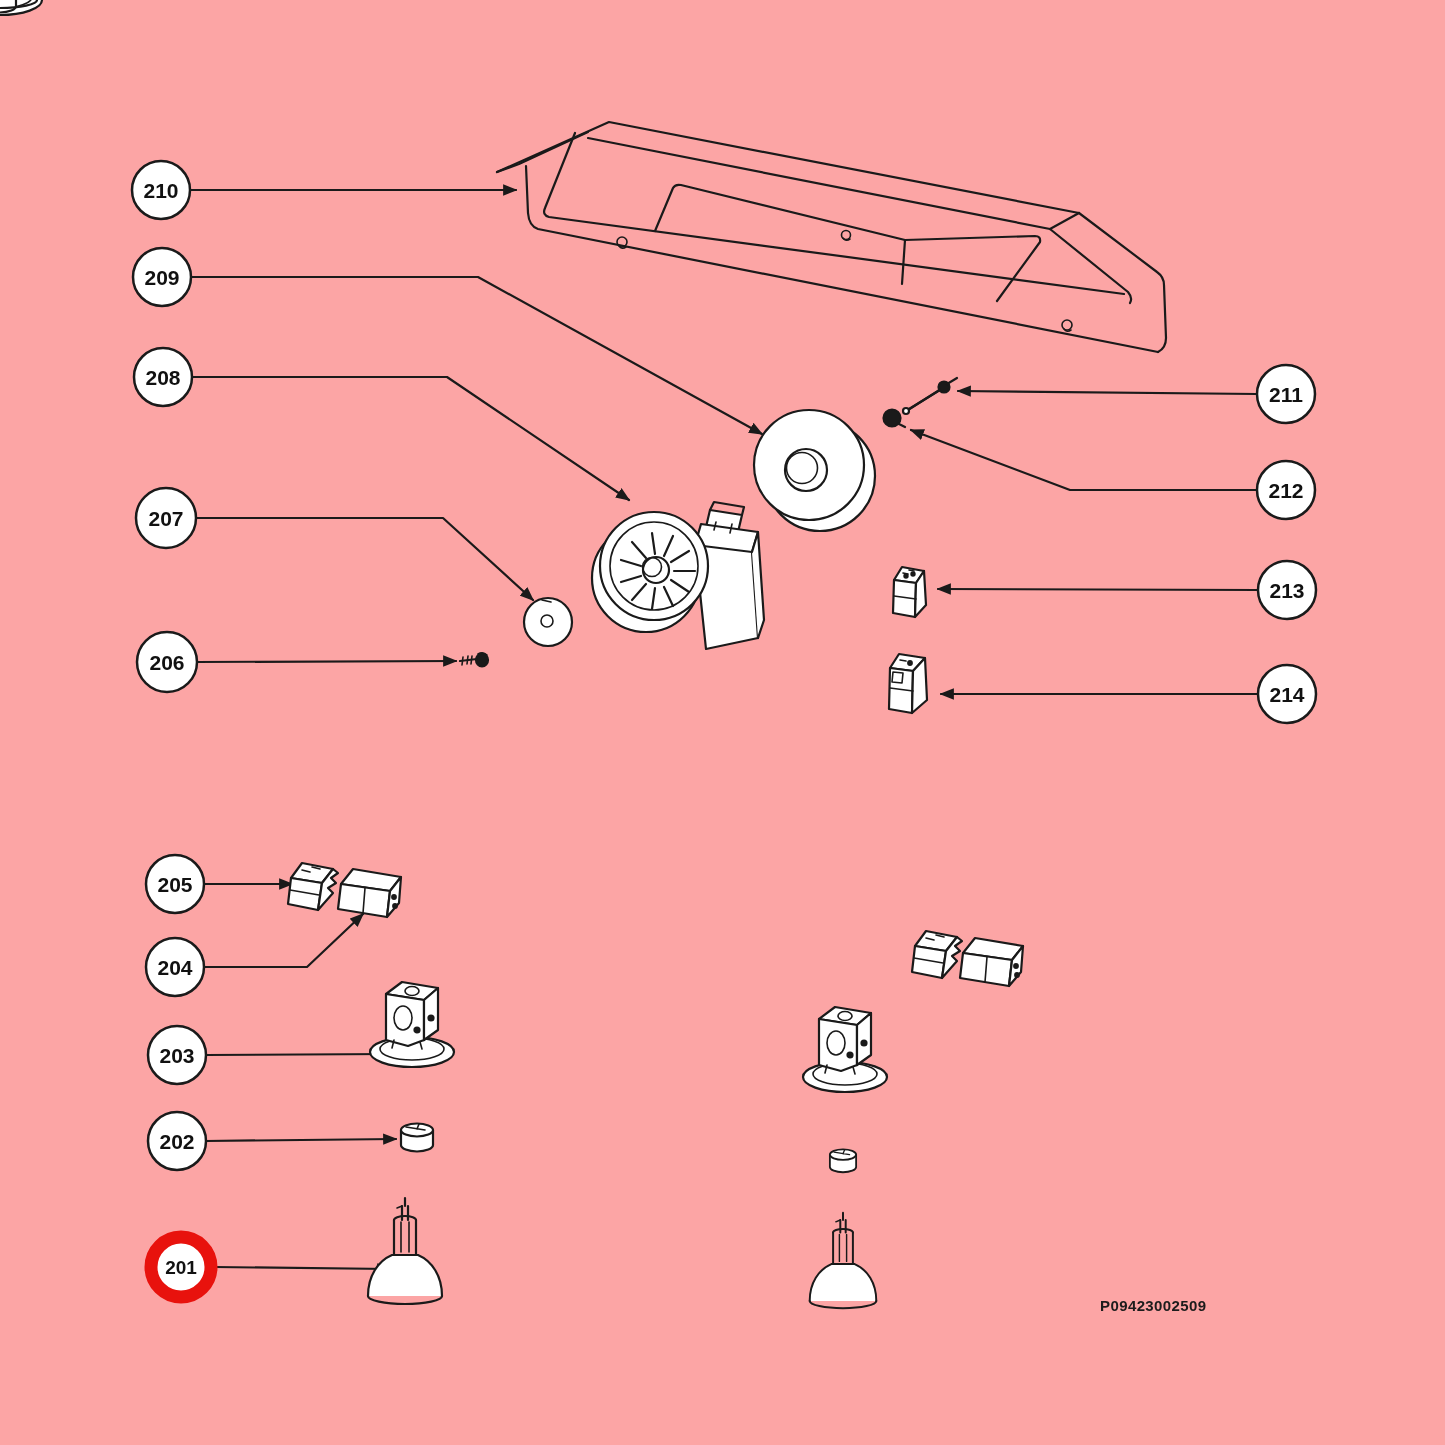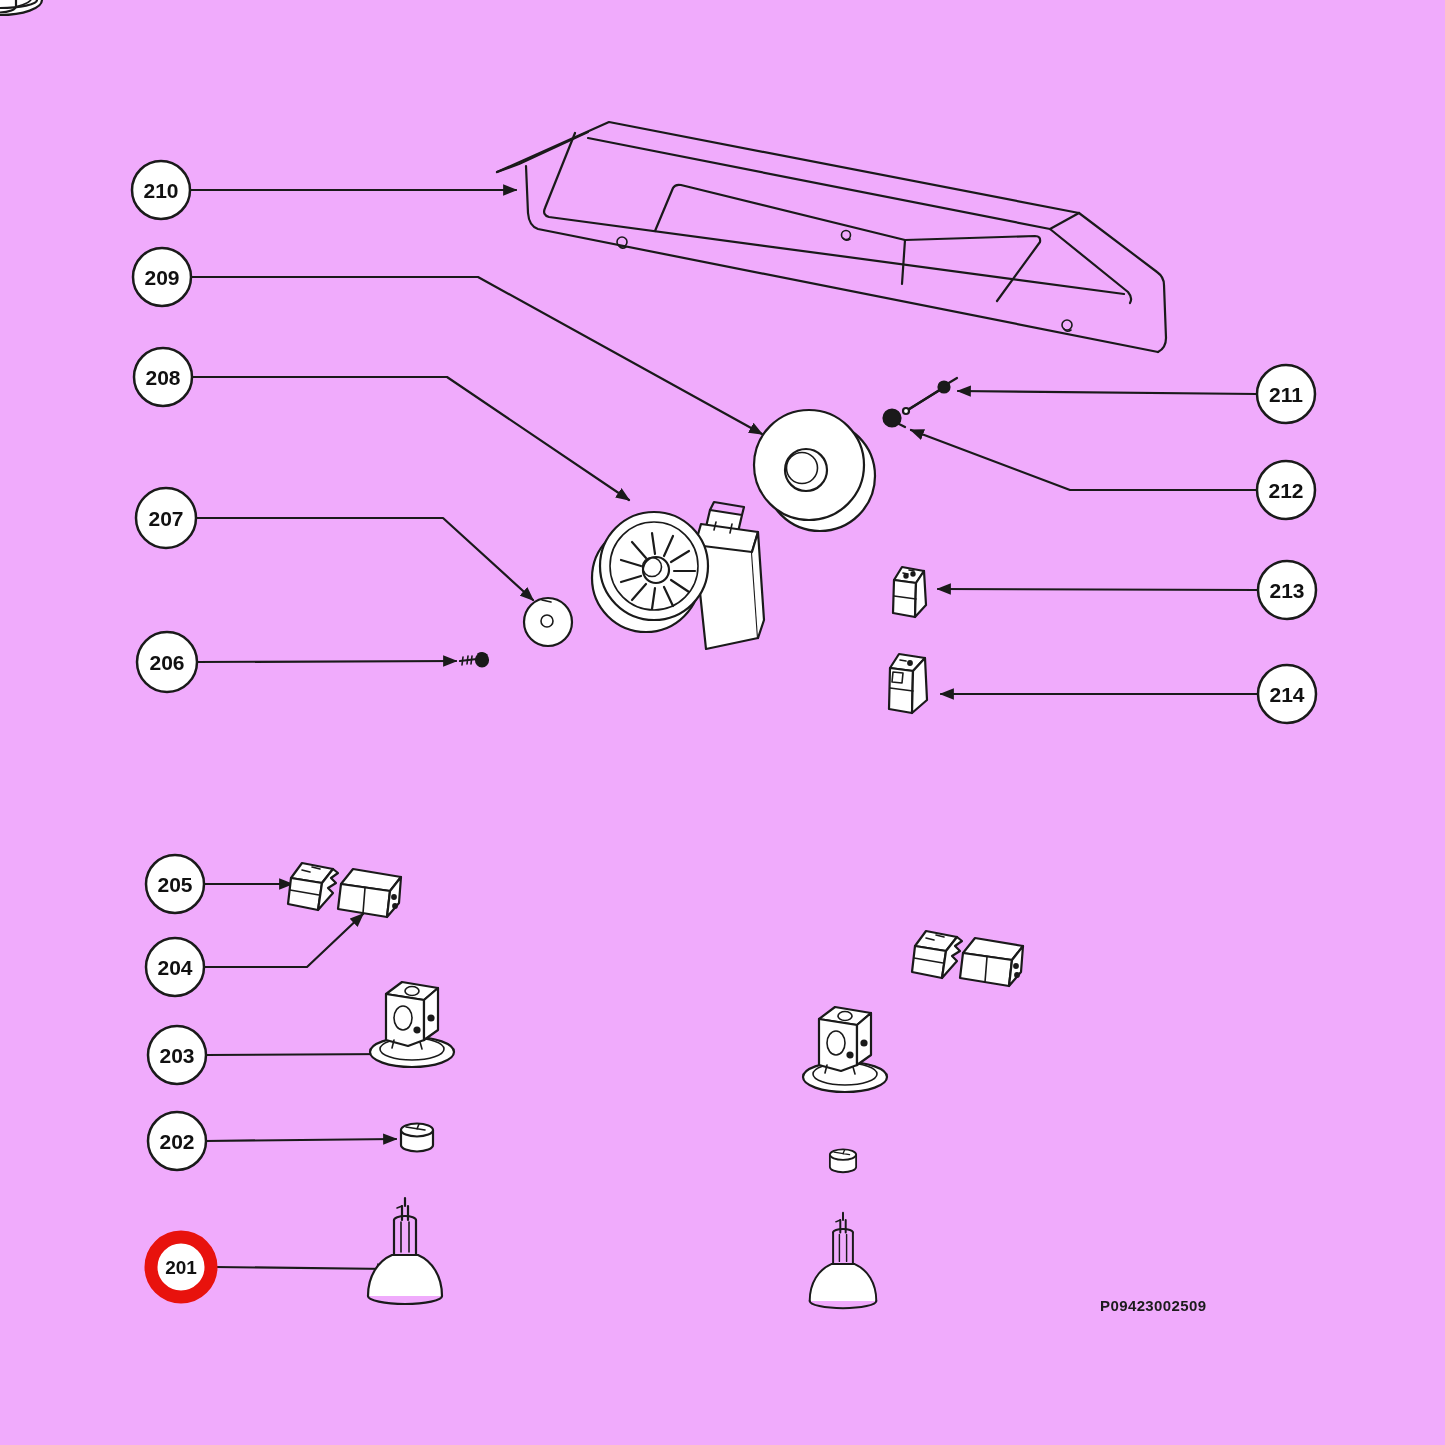--- a/index.html
+++ b/index.html
@@ -1,16 +1,16 @@
 <!DOCTYPE html>
 <html><head>
 <meta charset="utf-8">
 <style>
   html,body{margin:0;padding:0;background:#ffffff;}
-  .canvas{position:relative;width:1445px;height:1445px;background:#f0abfc;overflow:hidden;
+  .canvas{position:relative;width:1445px;height:1445px;background:#fca5a5;overflow:hidden;
           font-family:"Liberation Sans",sans-serif;}
   svg{display:block;}
   .art path,.art line,.art circle,.art ellipse,.art polyline{
       fill:none;stroke:#1a1a1a;stroke-width:2.2;stroke-linecap:round;stroke-linejoin:round;}
   .art .wfill{fill:#ffffff;}
   .art .bfill{fill:#1a1a1a;stroke:#1a1a1a;}
   .art .thin{stroke-width:1.6;}
   .art .thick{stroke-width:5;}
   .callout circle.ring{fill:#ffffff;stroke:#1a1a1a;stroke-width:2.5;}
   .callout text{fill:#111111;font-family:"Liberation Sans",sans-serif;font-weight:700;

